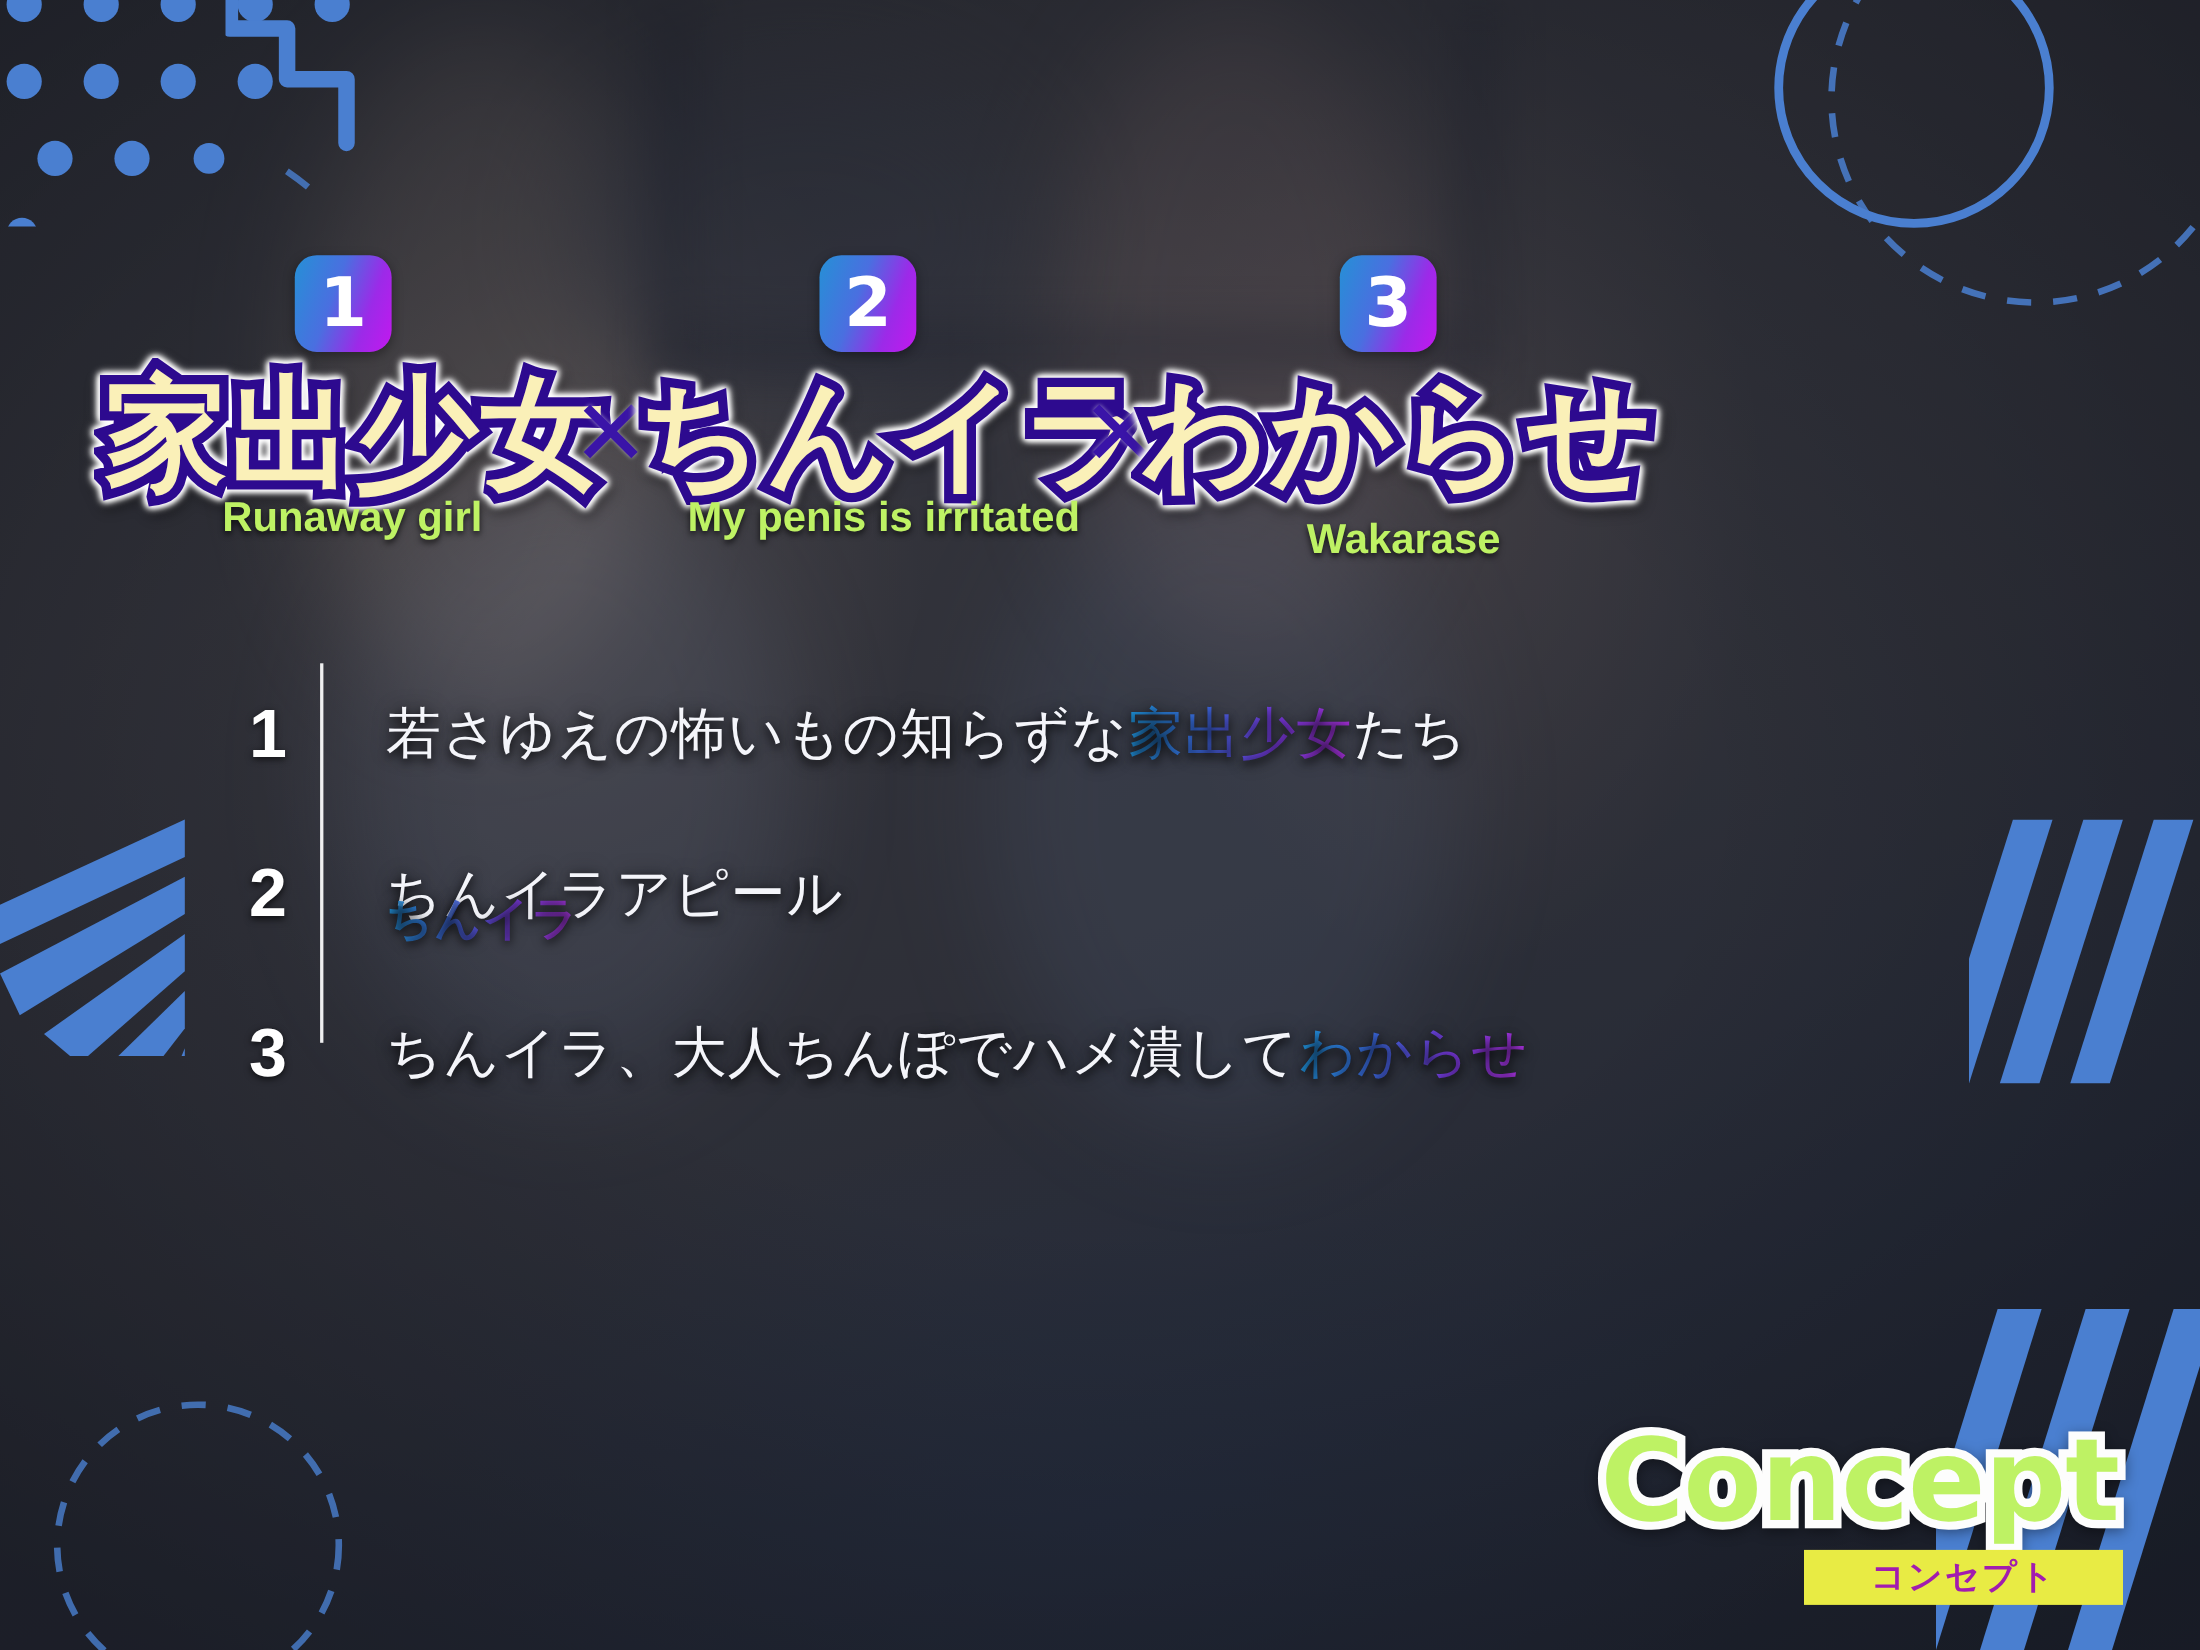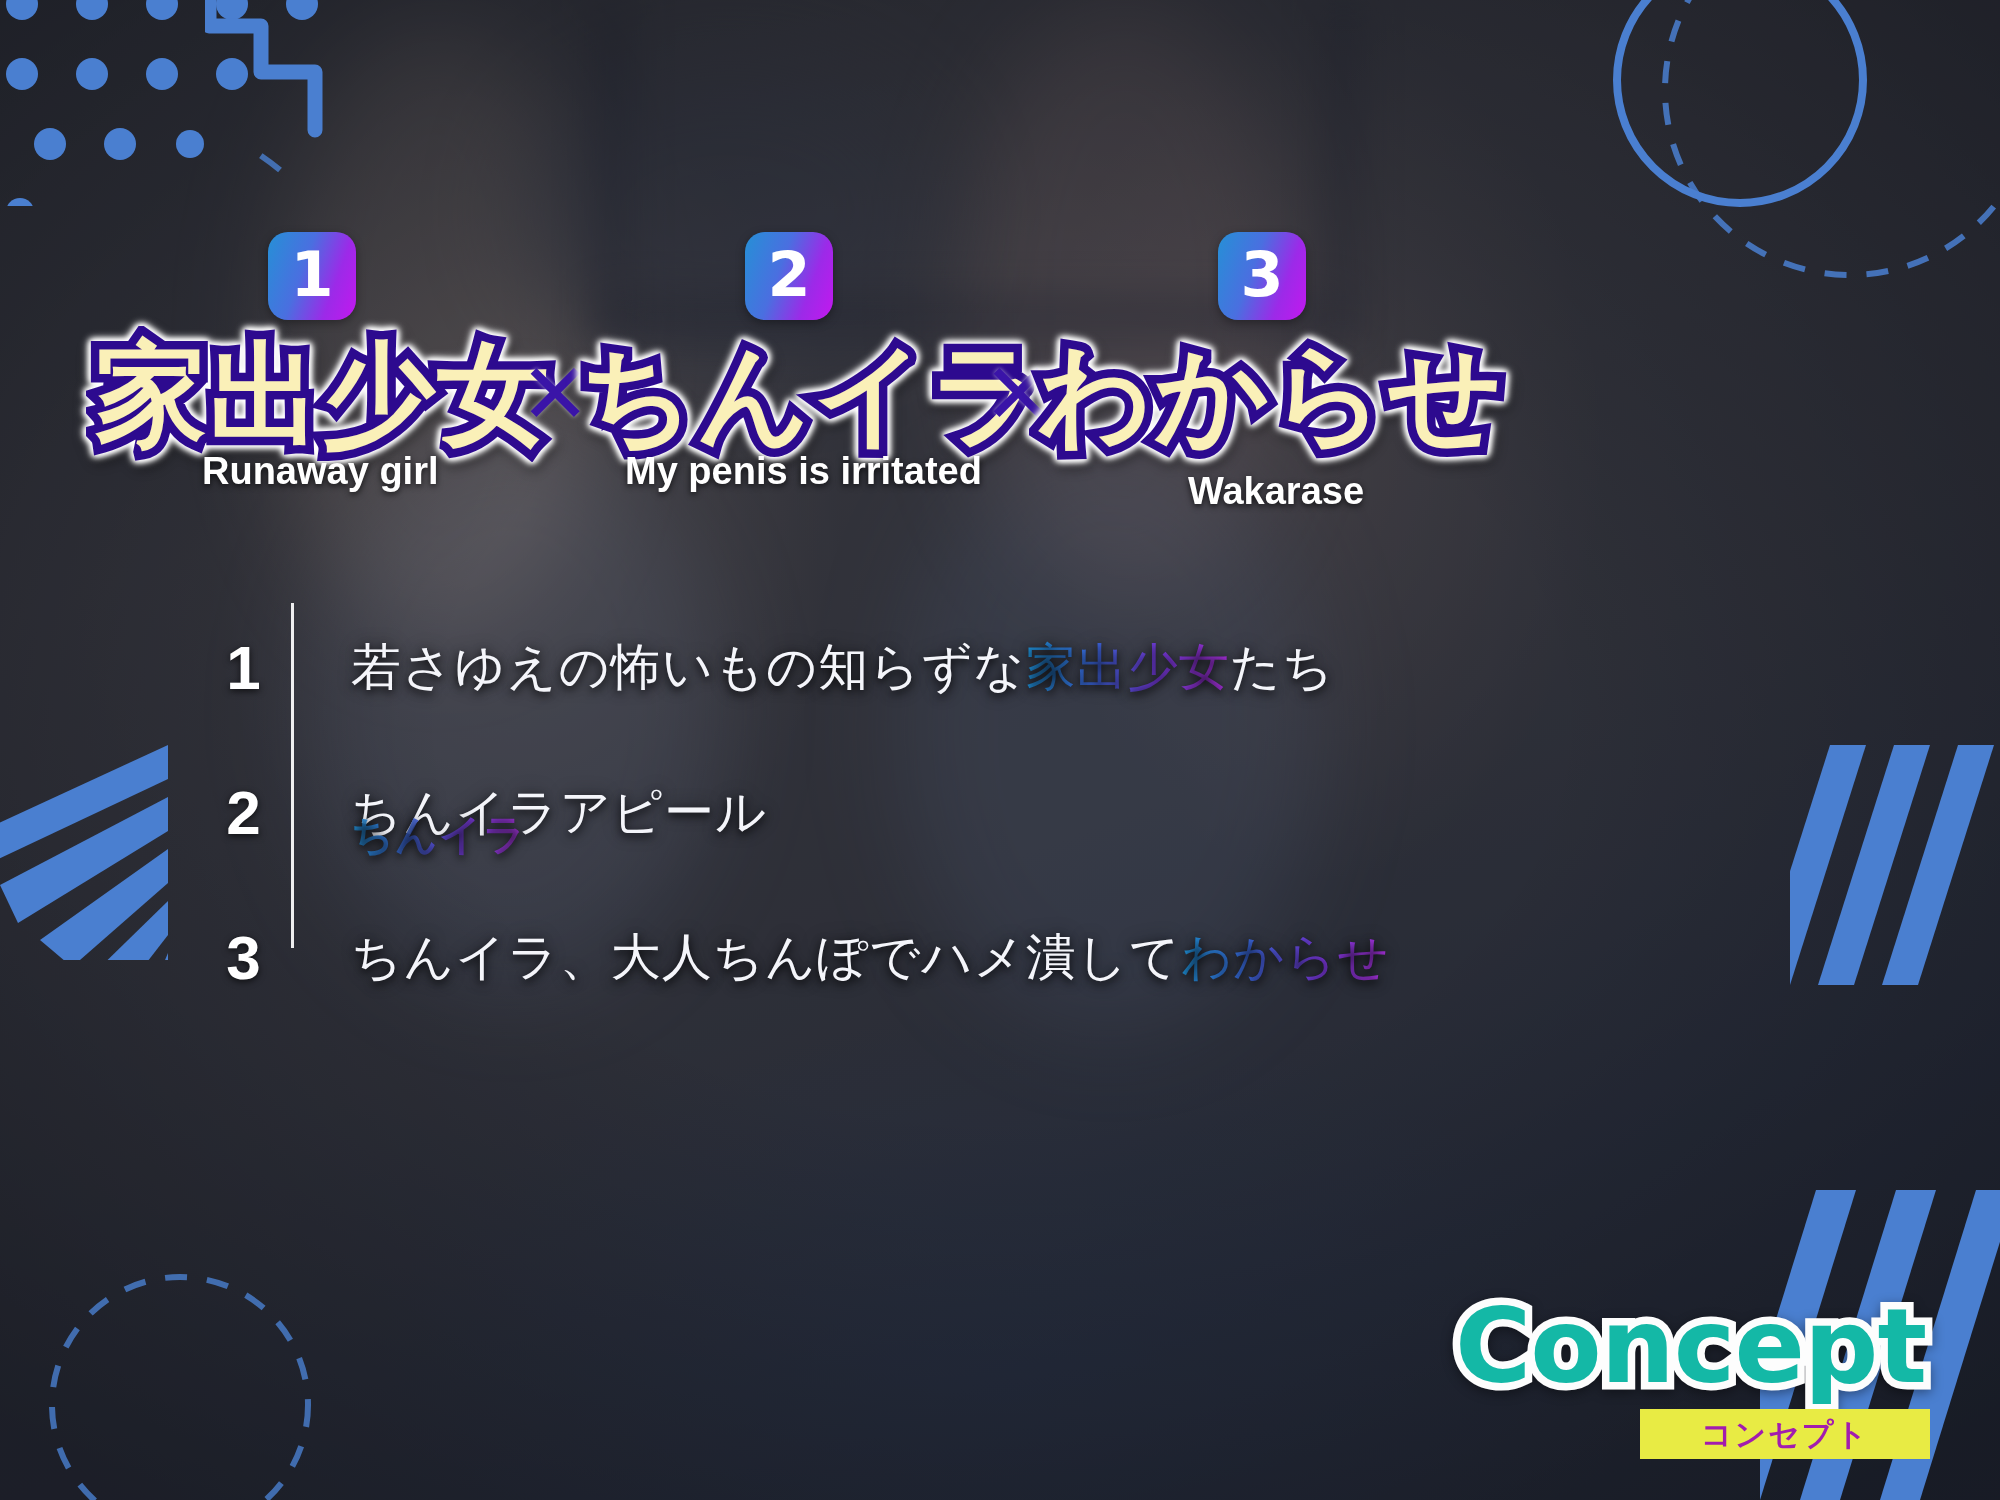--- a/index.html
+++ b/index.html
@@ -83,21 +83,21 @@
     font-family:"DejaVu Sans",sans-serif;
     font-size:84px;font-weight:700;color:#3a14a8;line-height:1;
     filter:drop-shadow(0 0 2px rgba(255,255,255,.55));
   }
   #x1{left:520px;}
   #x2{left:983px;}
 
   .rom{
     position:absolute;top:218px;
     font-family:"Liberation Sans","DejaVu Sans",sans-serif;
-    font-size:38px;font-weight:700;color:#ffffff;white-space:nowrap;
+    font-size:38px;font-weight:700;color:#bef264;white-space:nowrap;
     text-shadow:0 2px 6px rgba(0,0,0,.75);
   }
   #r1{left:202px;}
   #r2{left:625px;}
   #r3{left:1188px;margin-top:20px;}
 
   
   #list{position:absolute;left:196px;top:595px;width:1680px;}
   .row{position:relative;height:145px;display:flex;align-items:center;}
   .row-num{
@@ -129,21 +129,21 @@
     font-family:"DejaVu Sans","Liberation Sans",sans-serif;
   }
   .ghost-wrap{position:relative;display:inline-block;}
 
   
   #logo{position:absolute;left:1455px;top:1285px;width:500px;height:190px;}
   #logo-main{
     position:absolute;left:0;top:0;
     font-family:"DejaVu Sans","Liberation Sans",sans-serif;
     font-size:104px;font-weight:700;letter-spacing:-1px;
-    color:#14b8a6;
+    color:#bef264;
     -webkit-text-stroke:15px #fdfdfd;
     paint-order:stroke fill;
     filter:drop-shadow(0 3px 6px rgba(0,0,0,.4));
   }
   #logo-sub-bar{
     position:absolute;left:185px;top:124px;width:290px;height:50px;
     background:#e8eb44;
   }
   #logo-sub{
     position:absolute;left:0;top:0;width:290px;height:50px;

